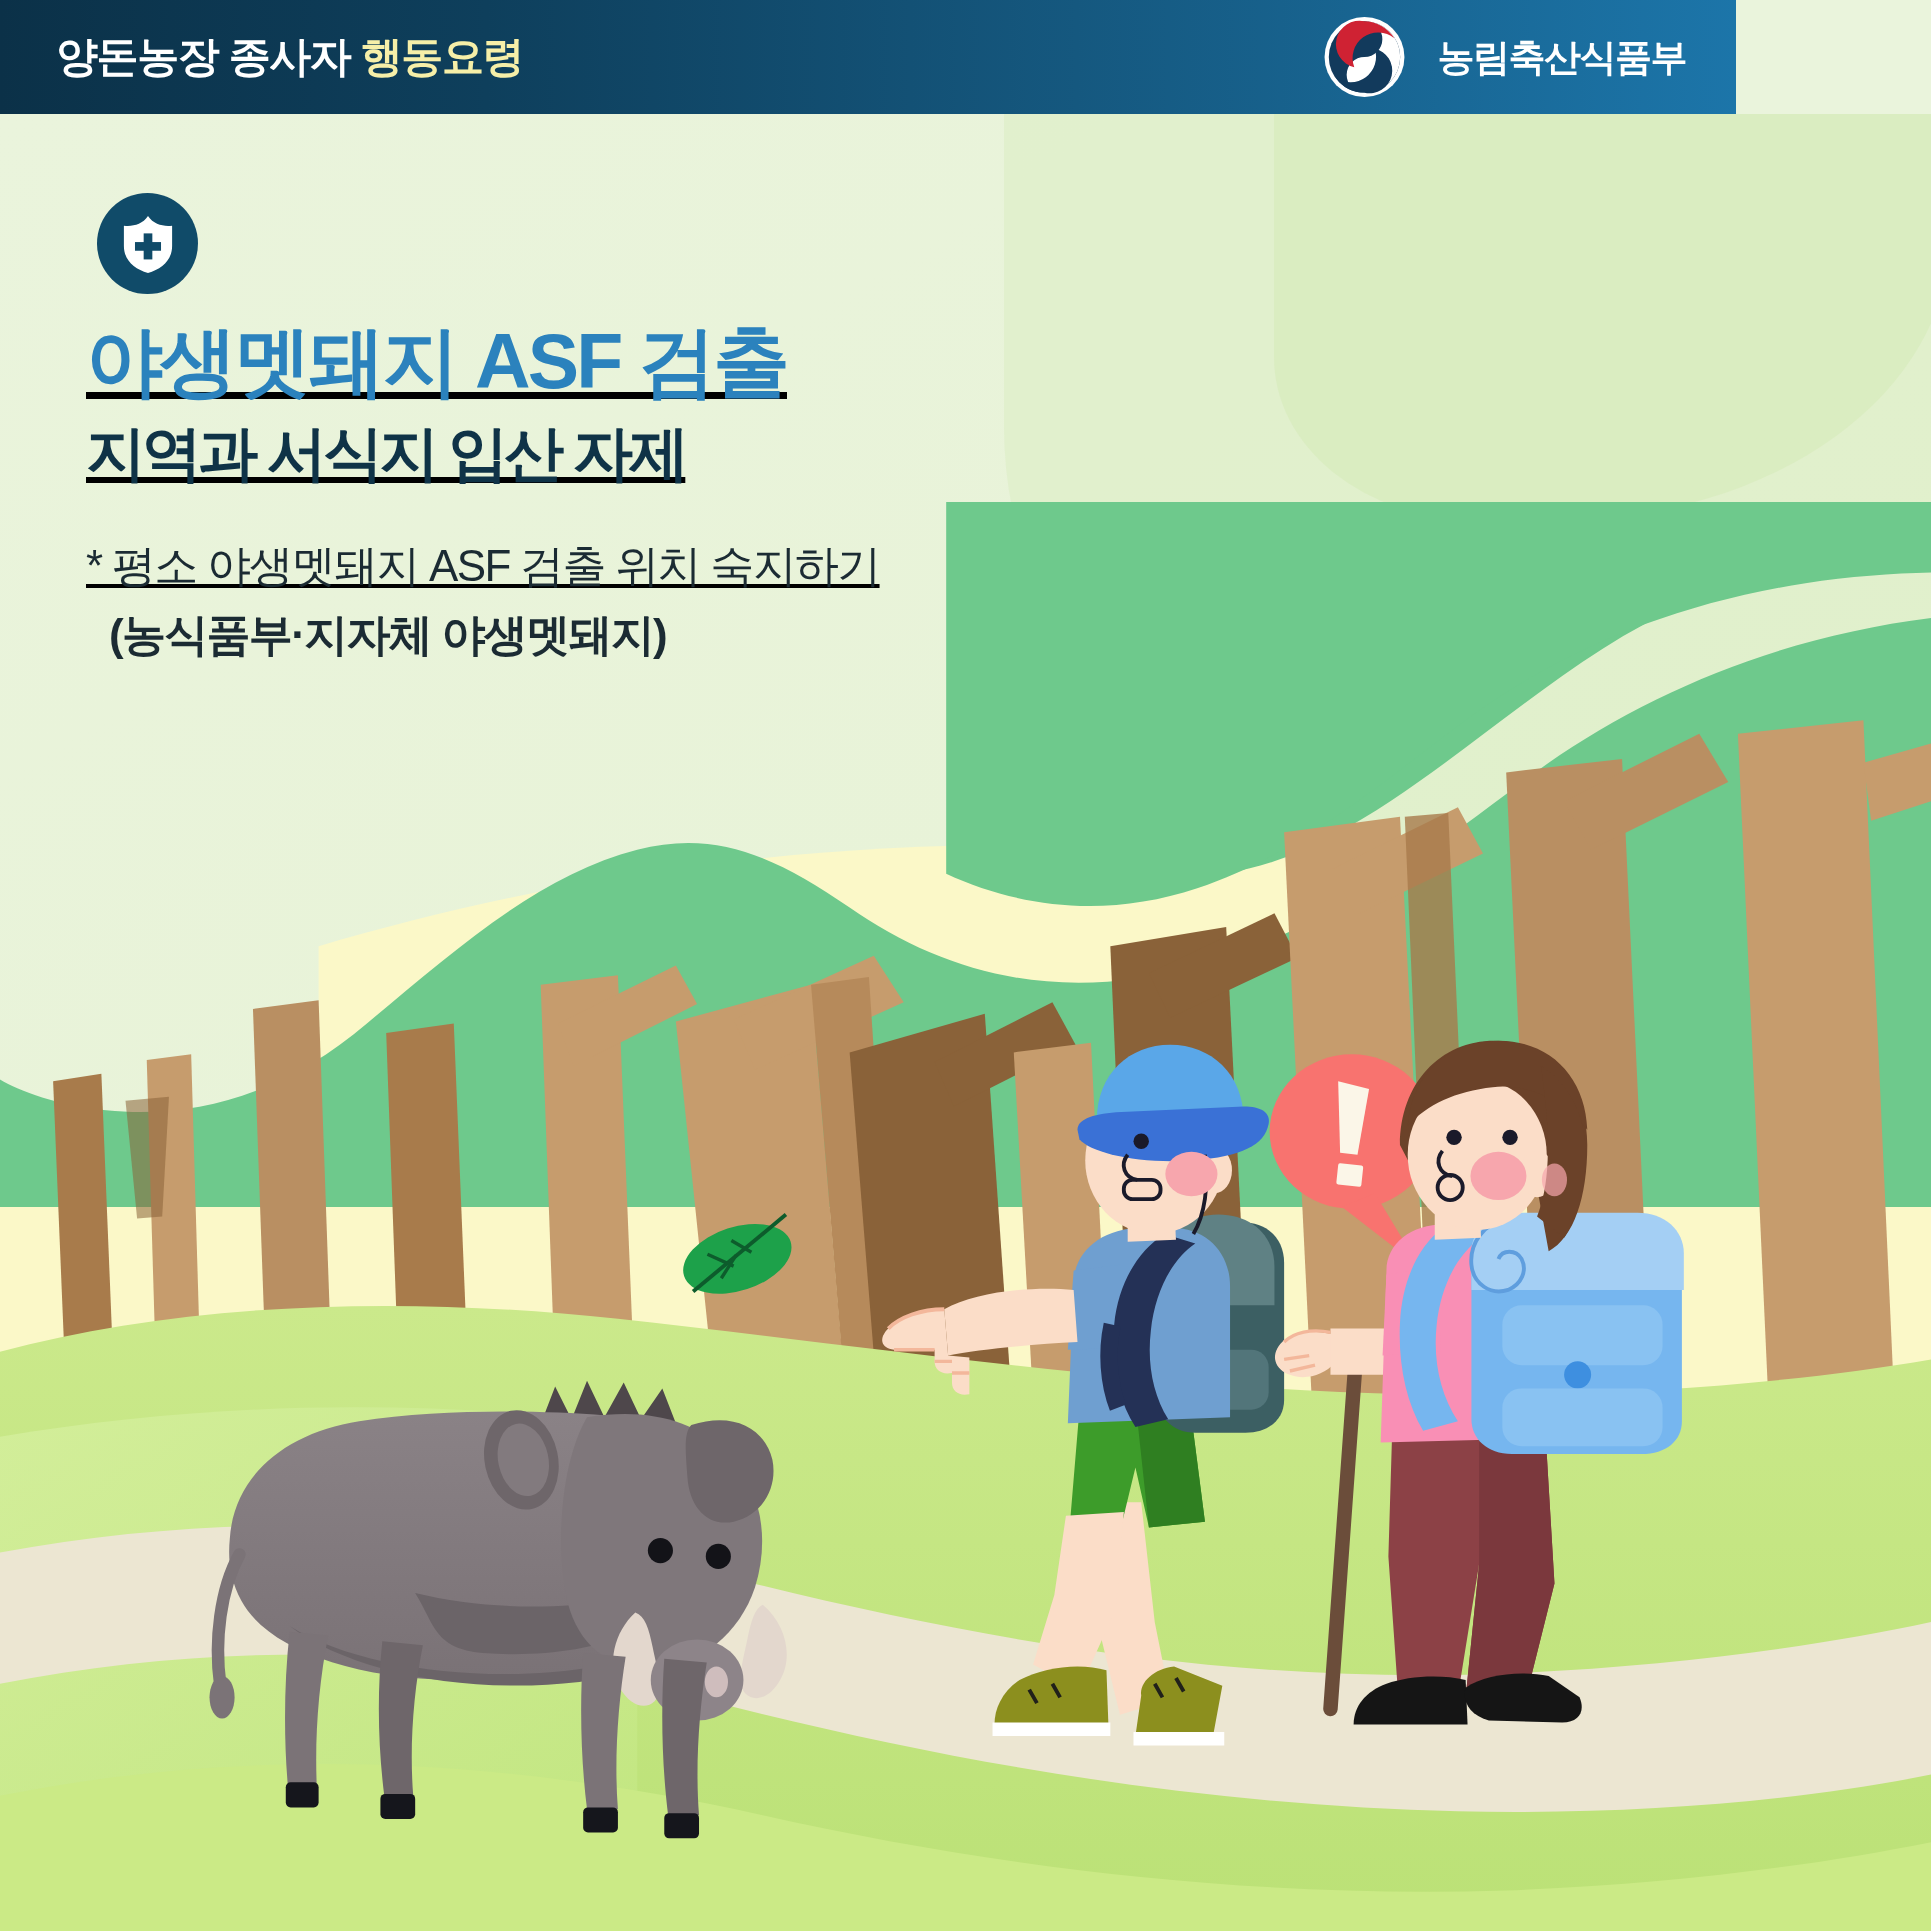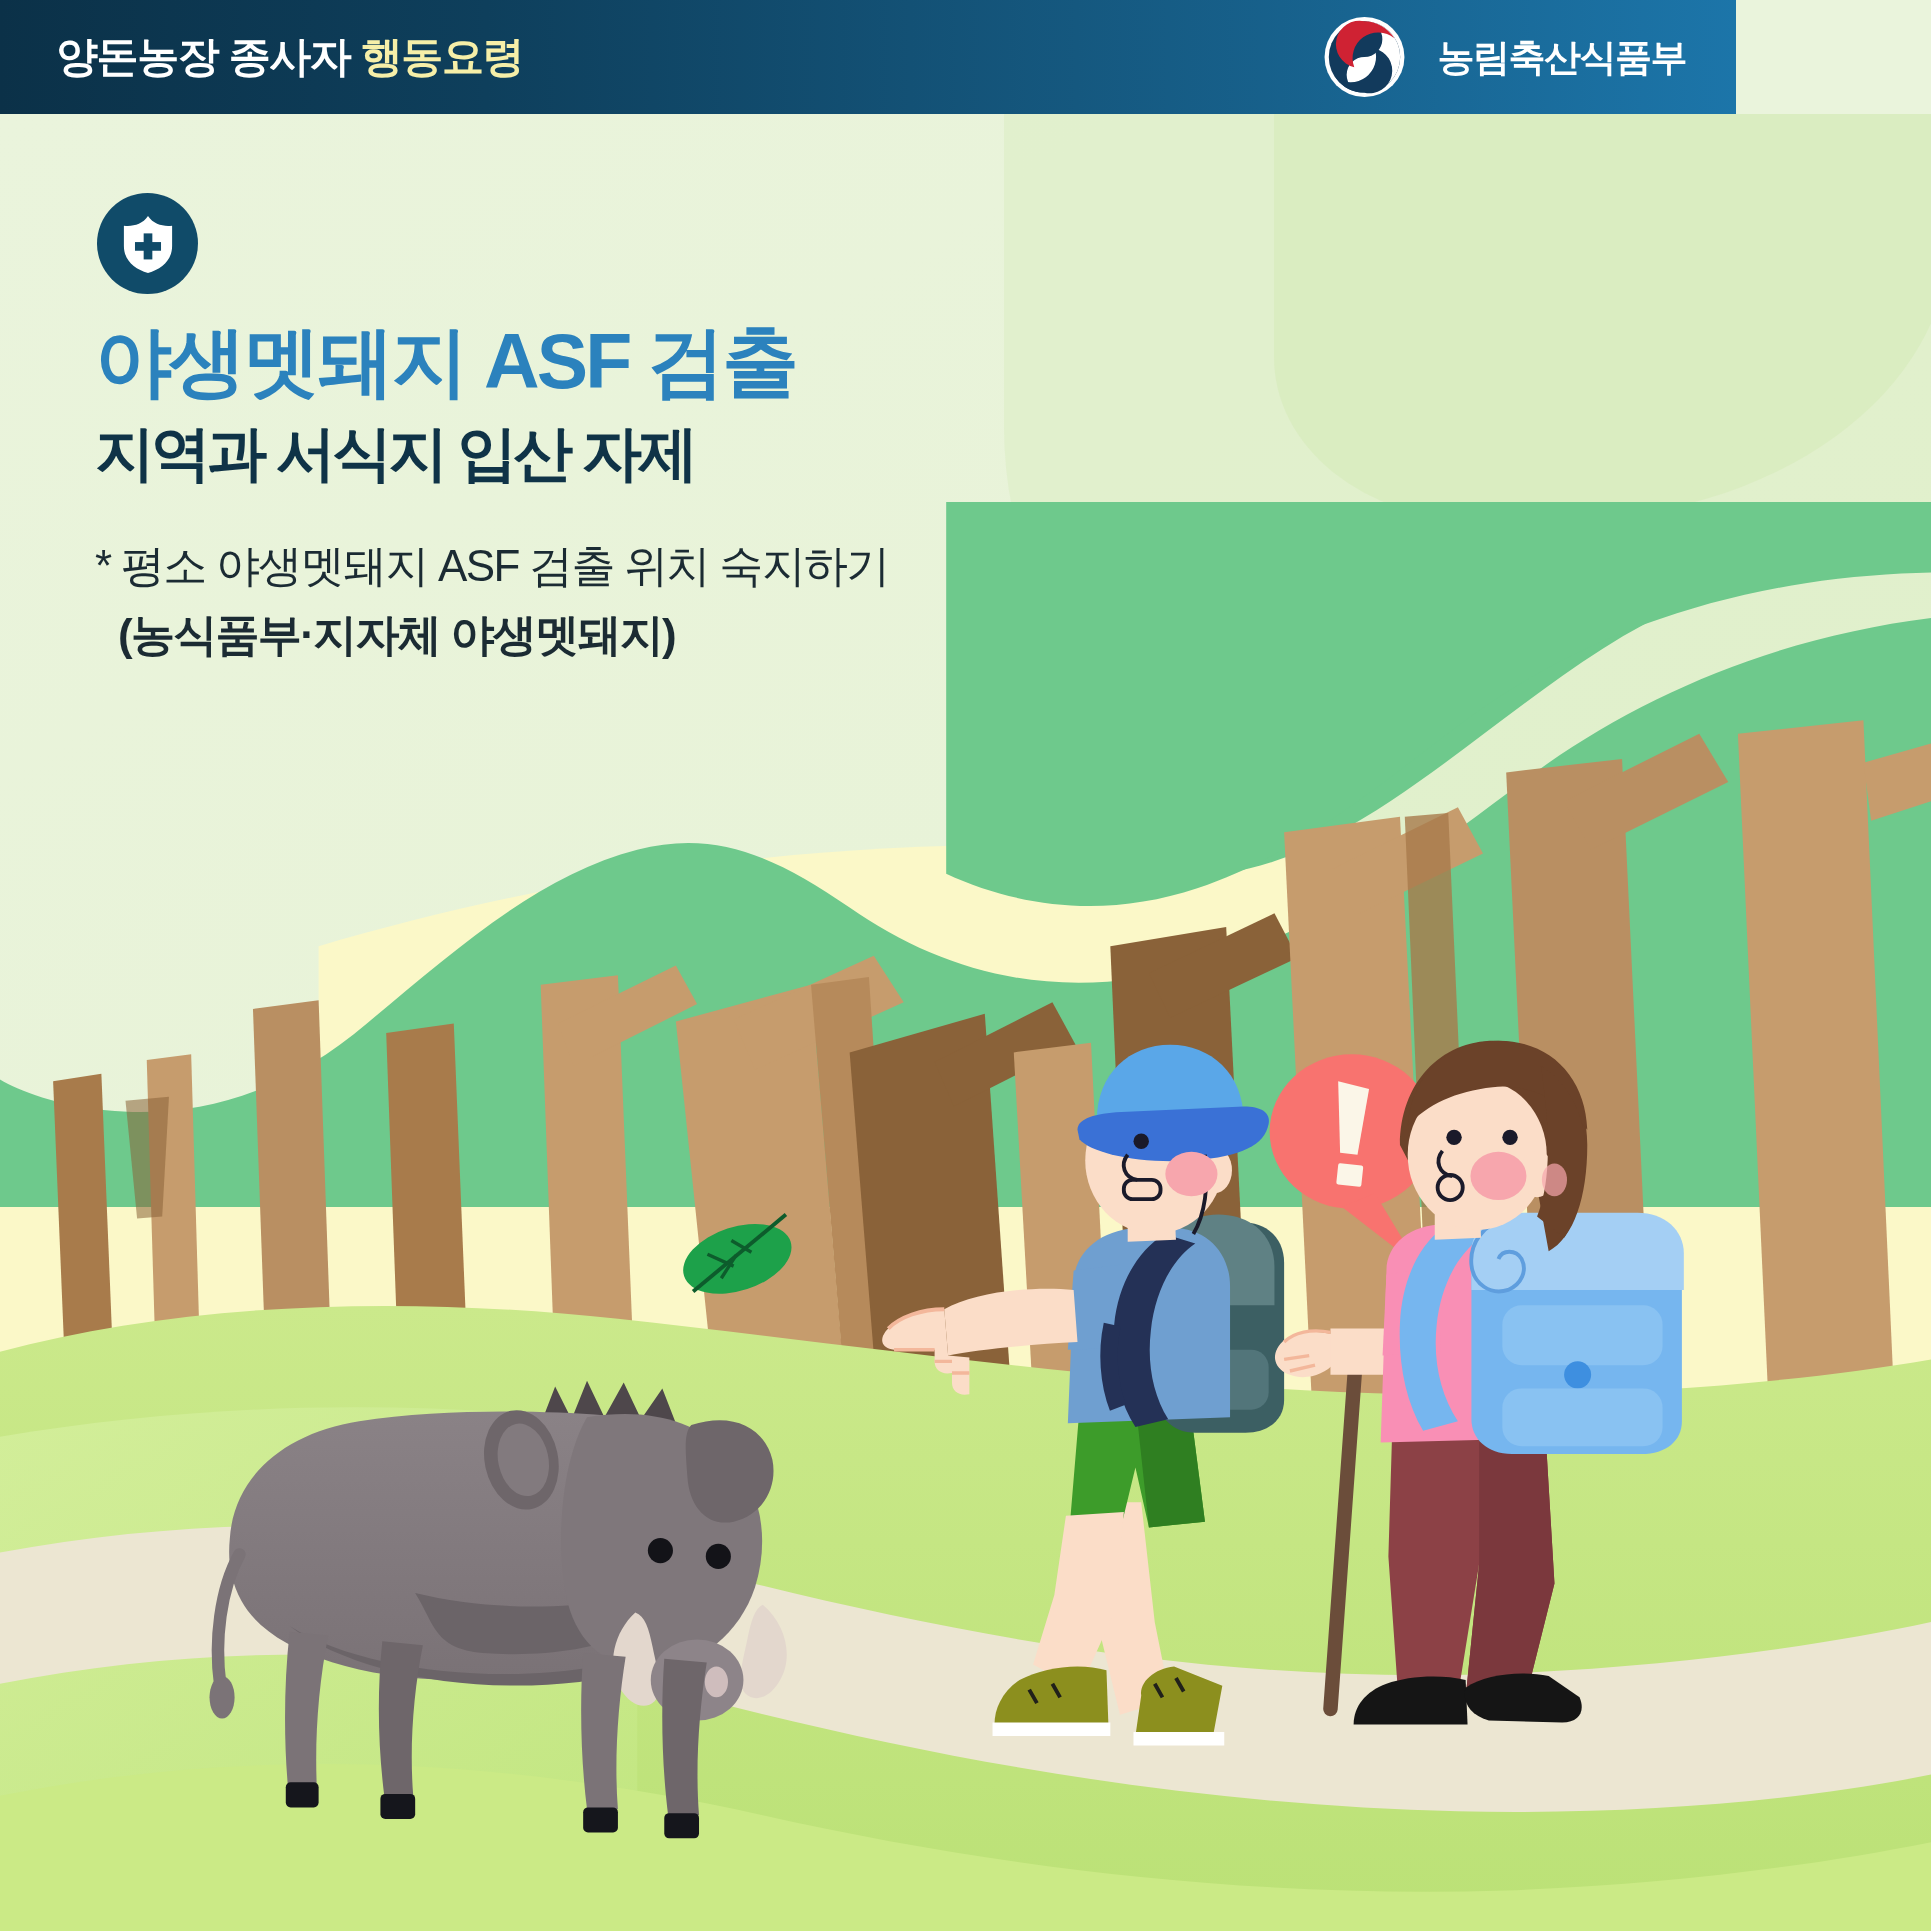--- a/index.html
+++ b/index.html
@@ -35,21 +35,21 @@
   .blob-b { left:1274px; top:114px; width:676px; height:406px;
             background:#d3e8b4; opacity:.45;
             border-radius:0 0 58% 30% / 0 0 70% 40%; }
 
   
   .shield-badge { position:absolute; left:97px; top:193px; width:101px; height:101px;
                   border-radius:50%; background:#104b69; z-index:20;
                   display:flex; align-items:center; justify-content:center; }
 
   
-  .copy { position:absolute; left:95px; top:321px; z-index:22; }
+  .copy { position:absolute; left:86px; top:321px; z-index:22;text-decoration:underline; }
   .line1 { font-size:77px; font-weight:bold; color:#2b82bd; letter-spacing:-2.9px; line-height:1.06;
            white-space:nowrap; }
   .line2 { font-size:60px; font-weight:bold; color:#0f3347; letter-spacing:-3.9px; line-height:1.08;
            margin-top:19px; white-space:nowrap; }
   .sub { margin-top:46px; font-size:44px; color:#1b2b33; letter-spacing:-1.7px; line-height:1.55;
          white-space:nowrap; }
   .sub .bold { font-weight:bold; display:inline-block; margin-left:23px; }
 
   
   .scene { position:absolute; left:0; top:0; width:1931px; height:1931px; z-index:10; }

